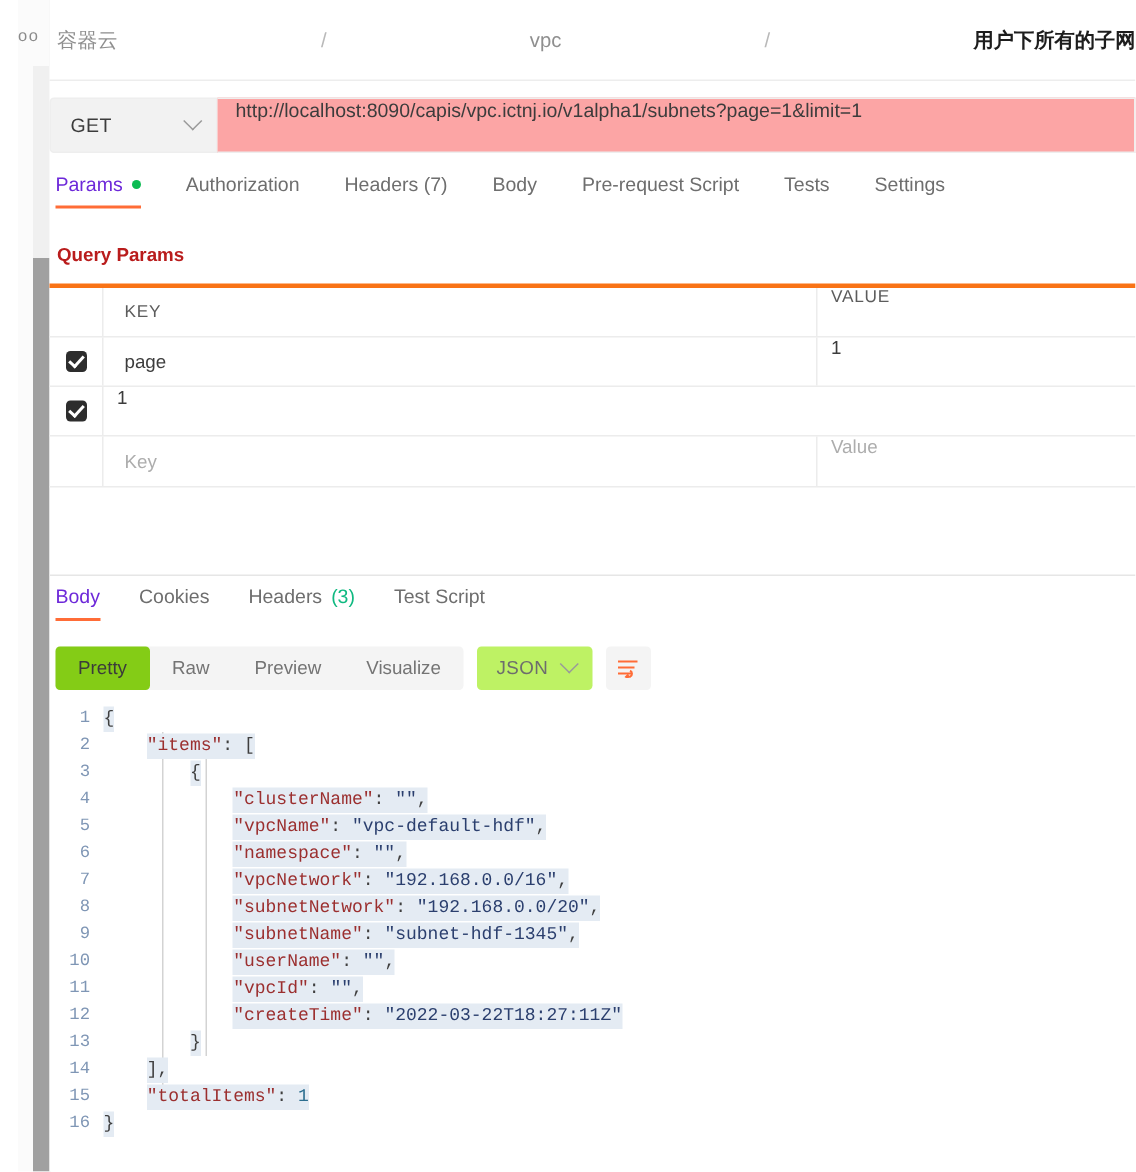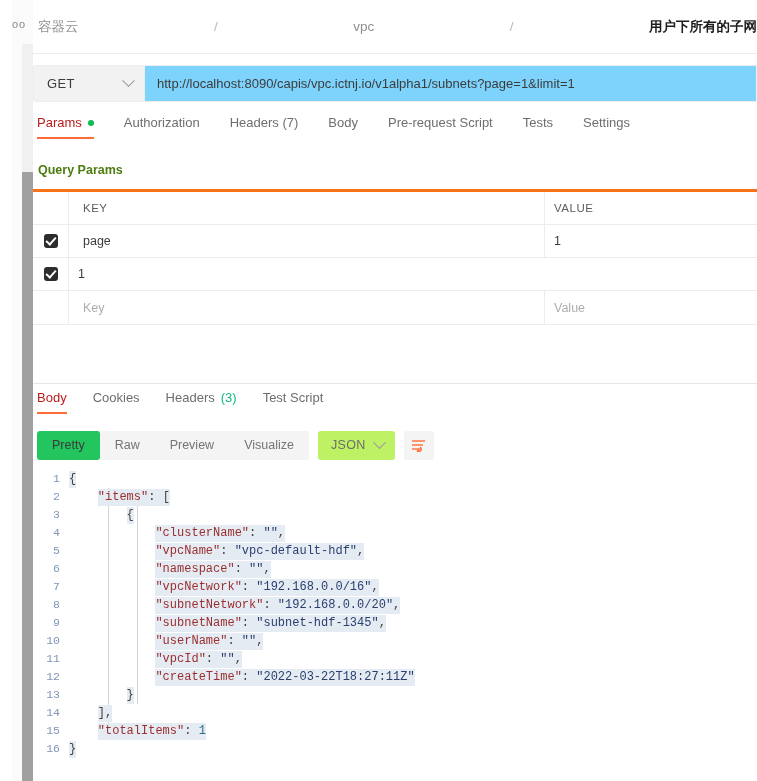--- a/index.html
+++ b/index.html
@@ -106,25 +106,25 @@
   }
   .chev {
     width: 9px; height: 9px;
     border-right: 1.3px solid #9a9a9a;
     border-bottom: 1.3px solid #9a9a9a;
     transform: rotate(45deg) translate(-2px,-2px);
   }
   .url-box {
     flex: 1;
     height: 37px;
-    background: #7dd3fc;
+    background: #fca5a5;
     border: 1px solid #eeeeee;
     border-left: none;
     display: flex;
-    align-items: center;
+    align-items: flex-start;
     padding-left: 12px;
   }
   .url-text {
     font-size: 13px;
     color: #3c3c3c;
   }
 
   
   .req-tabs {
     margin-top: 13px;
@@ -137,21 +137,21 @@
   .tab {
     position: relative;
     font-size: 13px;
     color: #6e6e6e;
     padding-bottom: 9px;
     white-space: nowrap;
     display: flex;
     align-items: center;
     gap: 6px;
   }
-  .tab.active { color: #b91c1c; }
+  .tab.active { color: #6d28d9; }
   .tab.active::after {
     content: "";
     position: absolute;
     left: 0; right: 0; bottom: 0;
     height: 2px;
     background: #ff6c37;
   }
   .green-dot {
     width: 6px; height: 6px;
     border-radius: 50%;
@@ -159,21 +159,21 @@
     display: inline-block;
   }
   .count-green { color: #10b981; }
 
   
   .qp-title {
     margin-top: 16px;
     padding-left: 5px;
     font-size: 12.5px;
     font-weight: bold;
-    color: #4d7c0f;
+    color: #b91c1c;
   }
 
   .params-table {
     margin-top: 12px;
     width: 724px;
     border-top: 3px solid #f97316;
     border-bottom: 1px solid #ececec;
   }
   .ptr {
     display: flex;
@@ -191,21 +191,21 @@
   .pcell-key {
     width: 476px;
     border-right: 1px solid #ececec;
     display: flex;
     align-items: center;
     padding-left: 14px;
   }
   .pcell-val {
     flex: 1;
     display: flex;
-    align-items: center;
+    align-items: flex-start;
     padding-left: 9px;
   }
   .col-head {
     font-size: 11.5px;
     color: #5c5c5c;
     letter-spacing: .5px;
     font-weight: normal;
   }
   .cell-txt { font-size: 12.5px; color: #3c3c3c; }
   .cell-ph  { font-size: 12.5px; color: #adadad; }
@@ -268,21 +268,21 @@
   .seg-item {
     font-size: 12.5px;
     color: #747474;
     padding: 0 15px;
     height: 29px;
     display: flex;
     align-items: center;
     border-radius: 3px;
   }
   .seg-item.sel {
-    background: #22c55e;
+    background: #84cc16;
     color: #3b3b3b;
   }
   .json-pick {
     display: flex;
     align-items: center;
     gap: 9px;
     background: #bef264;
     border-radius: 3px;
     height: 29px;
     padding: 0 11px 0 13px;

